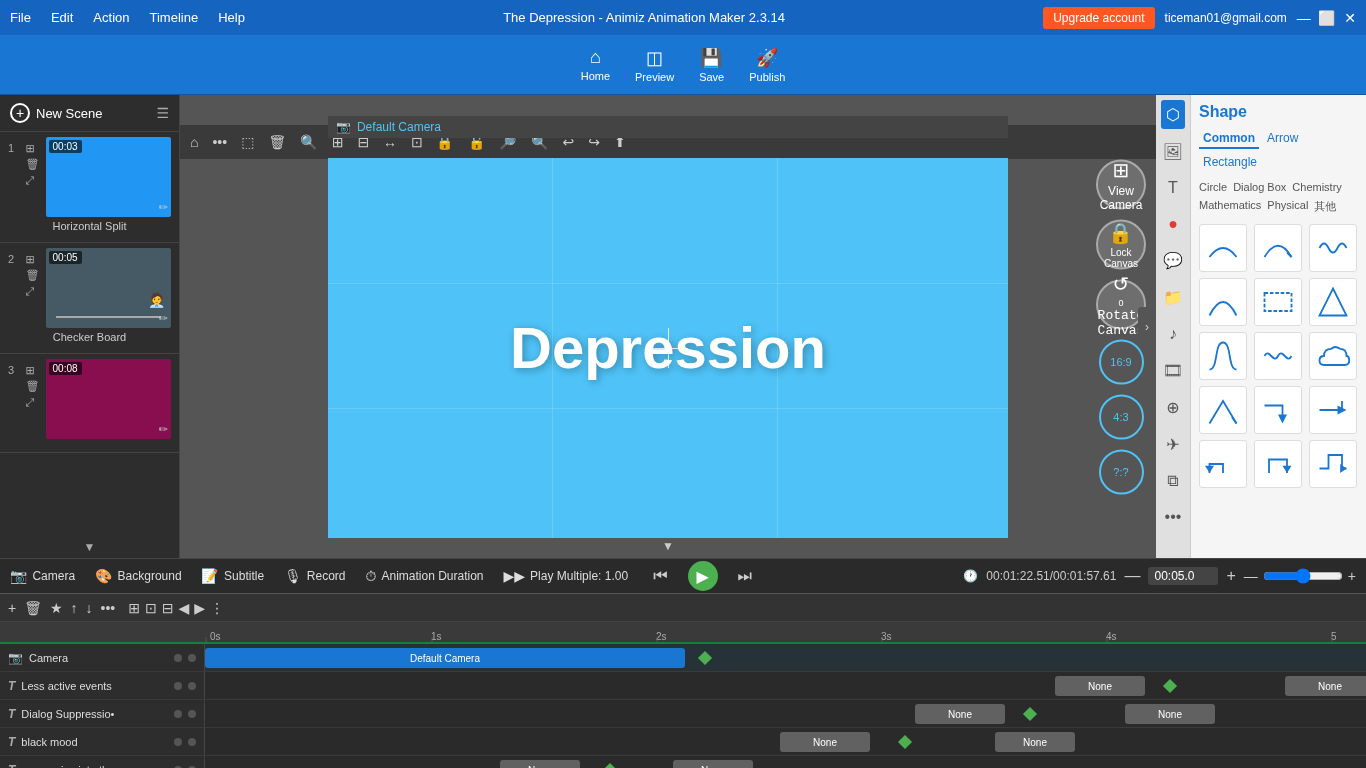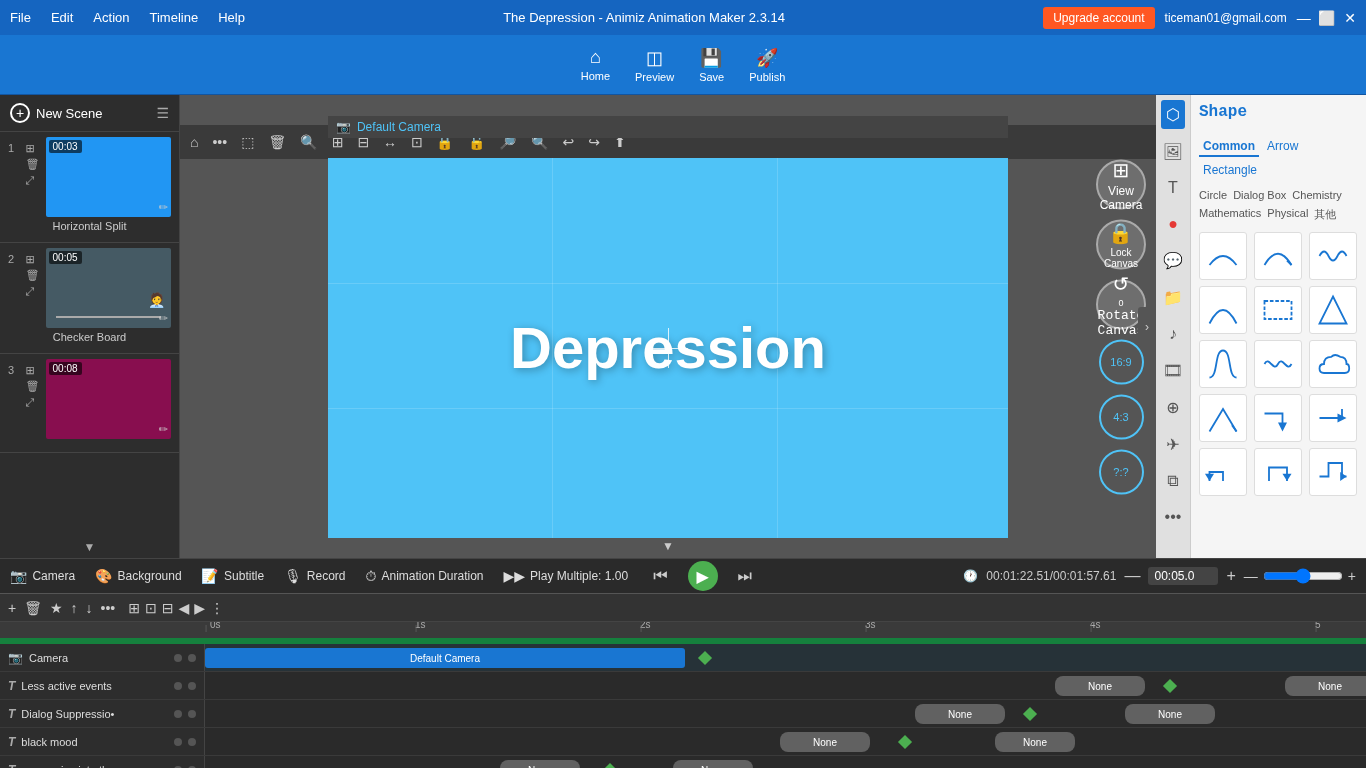--- a/index.html
+++ b/index.html
@@ -47,21 +47,21 @@
     .canvas-controls { position: absolute; right: 10px; top: 50%; transform: translateY(-50%); display: flex; flex-direction: column; gap: 10px; align-items: center; }
     .canvas-ctrl-btn { background: rgba(255,255,255,0.15); border: 2px solid #aaa; border-radius: 50%; width: 50px; height: 50px; display: flex; flex-direction: column; align-items: center; justify-content: center; cursor: pointer; color: #fff; font-size: 10px; text-align: center; }
     .canvas-ctrl-btn .ctrl-icon { font-size: 20px; margin-bottom: 2px; }
     .ratio-btn { border: 2px solid #4fc3f7; border-radius: 50%; width: 45px; height: 45px; background: transparent; color: #4fc3f7; font-size: 11px; cursor: pointer; display: flex; align-items: center; justify-content: center; }
     .icon-toolbar { position: absolute; top: 30px; left: 0; right: 0; height: 35px; background: #3a3a3a; border-bottom: 1px solid #555; display: flex; align-items: center; padding: 0 5px; gap: 4px; }
     .icon-btn-sm { background: none; border: none; color: #ccc; font-size: 14px; cursor: pointer; padding: 3px 5px; border-radius: 3px; }
     .right-panel-icons { width: 35px; background: #e0e0e0; display: flex; flex-direction: column; align-items: center; padding: 5px 0; gap: 8px; border-right: 1px solid #ccc; }
     .right-icon-btn { background: none; border: none; cursor: pointer; color: #555; font-size: 16px; padding: 5px; border-radius: 3px; }
     .right-icon-btn.active { background: #1976d2; color: #fff; }
     .shape-content { flex: 1; padding: 8px; background: #f5f5f5; overflow-y: auto; }
-    .shape-title { color: #1976d2; font-size: 16px; font-weight: bold; margin-bottom: 16px; font-family: Liberation Mono, monospace; }
+    .shape-title { color: #1976d2; font-size: 16px; font-weight: bold; margin-bottom: 8px; }
     .shape-tabs { display: flex; flex-wrap: wrap; gap: 4px; margin-bottom: 10px; font-size: 12px; }
     .shape-tab { color: #1976d2; cursor: pointer; padding: 2px 4px; }
     .shape-tab.active { color: #1976d2; font-weight: bold; border-bottom: 2px solid #1976d2; }
     .shape-subtabs { display: flex; flex-wrap: wrap; gap: 6px; margin-bottom: 10px; font-size: 11px; }
     .shape-subtab { color: #555; cursor: pointer; }
     .shape-grid { display: grid; grid-template-columns: repeat(3, 1fr); gap: 6px; }
     .shape-item { width: 48px; height: 48px; border: 1px solid #ddd; border-radius: 3px; display: flex; align-items: center; justify-content: center; cursor: pointer; background: #fff; }
     .shape-svg { width: 36px; height: 36px; }
 
     
@@ -70,34 +70,34 @@
     .bottom-tool-item .bt-icon { font-size: 14px; }
     .time-display { margin-left: auto; display: flex; align-items: center; gap: 8px; color: #ccc; font-size: 12px; }
     .time-input { background: #444; border: none; color: #fff; padding: 2px 6px; border-radius: 3px; width: 70px; text-align: left; font-size: 12px; }
     .zoom-controls { display: flex; align-items: center; gap: 5px; }
     .zoom-btn { background: none; border: none; color: #ccc; cursor: pointer; font-size: 14px; }
 
     
     .timeline-area { height: 175px; background: #2a2a2a; border-top: 1px solid #555; }
     .timeline-controls { height: 28px; background: #333; display: flex; align-items: center; padding: 0 8px; gap: 8px; border-bottom: 1px solid #444; }
     .tl-ctrl-btn { background: none; border: none; color: #ccc; font-size: 14px; cursor: pointer; }
-    .timeline-ruler { height: 22px; background: #3a3a3a; border-bottom: 6px solid #15803d; display: flex; align-items: flex-end; padding: 0 0 8px 205px; position: relative; overflow: hidden; }
+    .timeline-ruler { height: 22px; background: #3a3a3a; border-bottom: 2px solid #15803d; display: flex; align-items: flex-end; padding: 0 0 0 205px; position: relative; overflow: hidden; }
     .ruler-marks { display: flex; gap: 0; color: #aaa; font-size: 10px; position: relative; }
     .ruler-mark { width: 225px; text-align: left; position: relative; }
     .ruler-mark::before { content: '|'; position: absolute; left: 0; bottom: -2px; color: #666; font-size: 8px; }
     .timeline-tracks { overflow-y: auto; height: calc(175px - 50px); }
     .track-row { display: flex; height: 28px; border-bottom: 1px solid #3a3a3a; align-items: center; }
     .track-label { width: 205px; min-width: 205px; display: flex; align-items: center; gap: 6px; padding: 0 8px; background: #2d2d2d; border-right: 1px solid #444; height: 100%; }
     .track-icon { font-size: 12px; color: #aaa; }
     .track-name { color: #ddd; font-size: 11px; flex: 1; overflow: hidden; text-overflow: ellipsis; white-space: nowrap; }
     .track-dot { width: 8px; height: 8px; border-radius: 50%; background: #555; cursor: pointer; }
     .track-content { flex: 1; height: 100%; position: relative; overflow: hidden; }
     .track-block { position: absolute; height: 20px; top: 4px; border-radius: 3px; display: flex; align-items: center; justify-content: center; font-size: 10px; color: #fff; font-weight: 500; cursor: pointer; }
     .track-block.blue { background: #1976d2; }
-    .track-block.none-block { background: #616161; border-radius: 8px; }
+    .track-block.none-block { background: #616161; }
     .track-diamond { position: absolute; top: 50%; transform: translateY(-50%); width: 10px; height: 10px; background: #4caf50; transform: translateY(-50%) rotate(45deg); cursor: pointer; }
     .track-camera-row { background: #263238; }
   </style>
 </head>
 <body>
 
 <div class="top-bar">
   <div class="top-bar-left">
     <span>File</span>
     <span>Edit</span>
@@ -458,21 +458,21 @@
       <button class="tl-ctrl-btn">⊟</button>
       <button class="tl-ctrl-btn">◀</button>
       <button class="tl-ctrl-btn">▶</button>
       <button class="tl-ctrl-btn">⋮</button>
     </span>
   </div>
 
   <div class="timeline-ruler">
     <div class="ruler-marks">
       <div class="ruler-mark" style="width:210px;padding-left:5px;">0s</div>
-      <div class="ruler-mark" style="width:225px;">1s</div>
+      <div class="ruler-mark" style="width:225px;margin-left:16px;">1s</div>
       <div class="ruler-mark" style="width:225px;">2s</div>
       <div class="ruler-mark" style="width:225px;">3s</div>
       <div class="ruler-mark" style="width:225px;">4s</div>
       <div class="ruler-mark">5</div>
     </div>
   </div>
 
   <div class="timeline-tracks">
 
     <div class="track-row track-camera-row">

